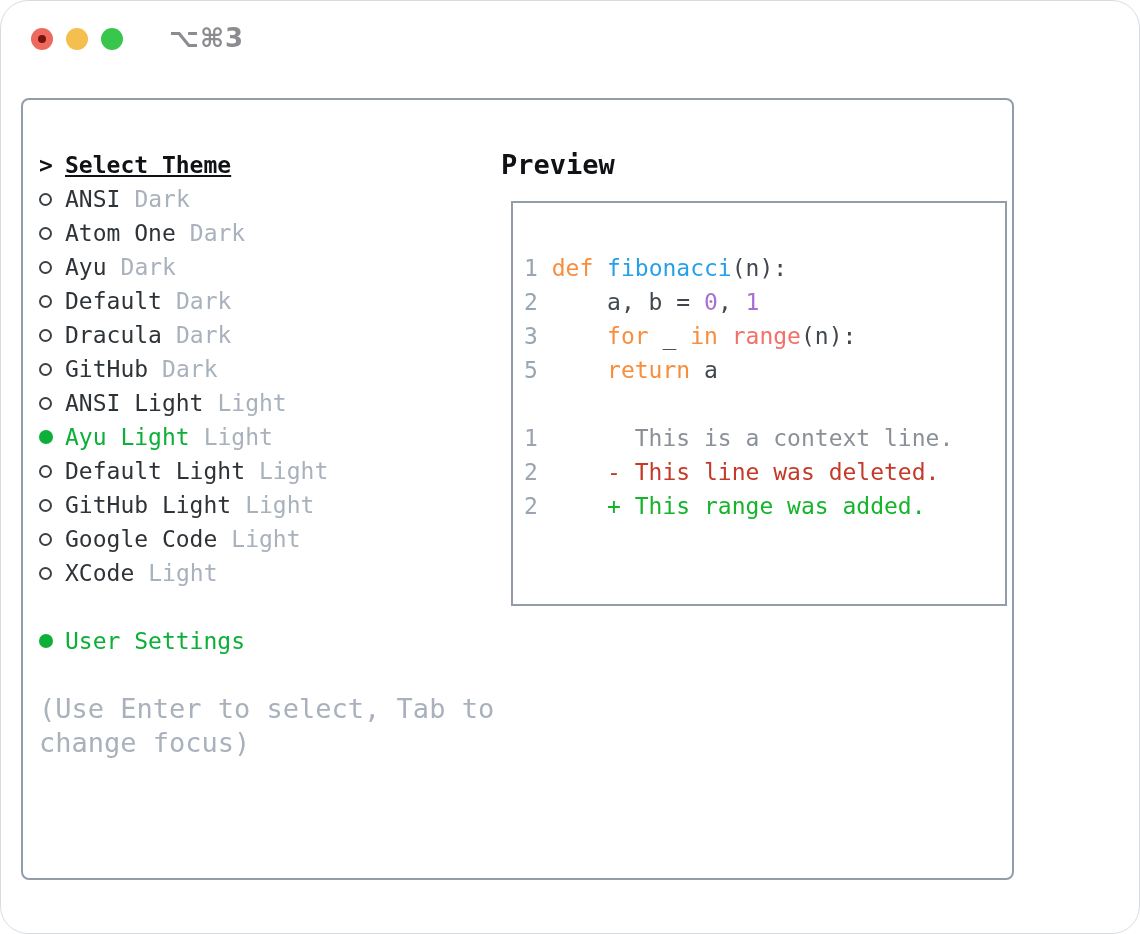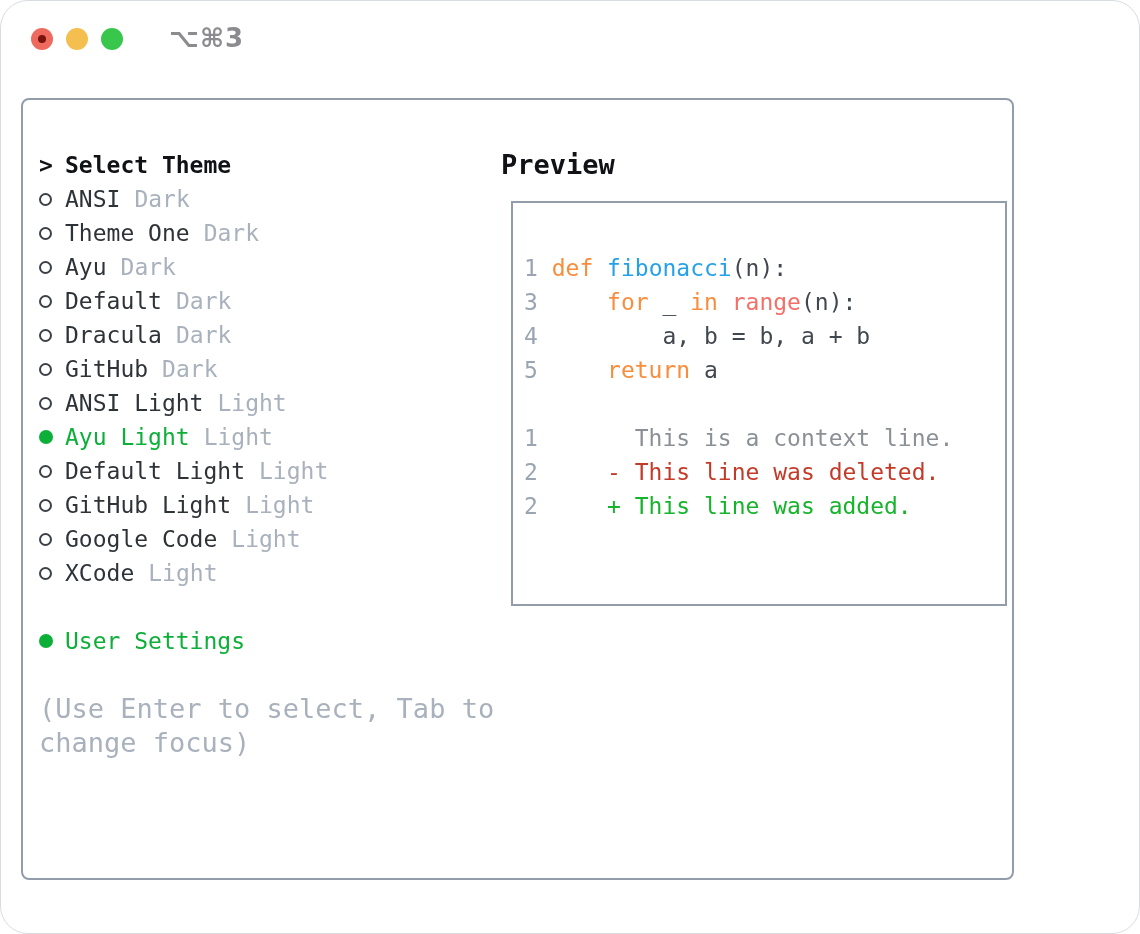--- a/index.html
+++ b/index.html
@@ -34,21 +34,21 @@
   .panel {
     position: absolute; left: 20px; top: 97px; width: 993px; height: 782px;
     border: 2px solid var(--border); border-radius: 8px; background: #fff;
   }
 
   
   .left-col { position: absolute; left: 16px; top: 48px; width: 450px; }
   .row { display: flex; align-items: center; height: 34px; font-size: 23px; white-space: pre; }
   .marker { width: 26px; flex: none; display: flex; align-items: center; }
   .cursor { font-weight: bold; color: var(--header_black); }
-  .header-label { font-weight: bold; color: var(--header_black); }
+  .header-label { font-weight: bold; color: var(--header_black); text-decoration: underline; }
   .apply-label { color: var(--header_black); }
   .radio { width: 13px; height: 13px; border-radius: 50%; border: 2px solid #3c4147; }
   .radio.filled { border: none; width: 14px; height: 14px; background: var(--selected_green); }
   .opt-name { color: var(--text_dark); }
   .row.selected .opt-name { color: var(--selected_green); }
   .opt-variant { color: var(--text_muted); margin-left: 14px; }
   .spacer { height: 34px; }
   .hint { color: var(--text_muted); font-size: 27px; }
   .hint div { height: 34px; line-height: 34px; white-space: pre; }
 
@@ -90,21 +90,21 @@
   <div class="panel">
 
     <div class="left-col">
       <div class="row">
         <span class="marker cursor">&gt;</span>
         <span class="header-label">Select Theme</span>
       </div>
 
       <div id="theme-list">
           <div class="row option"><span class="marker"><span class="radio"></span></span><span class="opt-name">ANSI</span><span class="opt-variant">Dark</span></div>
-          <div class="row option"><span class="marker"><span class="radio"></span></span><span class="opt-name">Theme One</span><span class="opt-variant">Dark</span></div>
+          <div class="row option"><span class="marker"><span class="radio"></span></span><span class="opt-name">Atom One</span><span class="opt-variant">Dark</span></div>
           <div class="row option"><span class="marker"><span class="radio"></span></span><span class="opt-name">Ayu</span><span class="opt-variant">Dark</span></div>
           <div class="row option"><span class="marker"><span class="radio"></span></span><span class="opt-name">Default</span><span class="opt-variant">Dark</span></div>
           <div class="row option"><span class="marker"><span class="radio"></span></span><span class="opt-name">Dracula</span><span class="opt-variant">Dark</span></div>
           <div class="row option"><span class="marker"><span class="radio"></span></span><span class="opt-name">GitHub</span><span class="opt-variant">Dark</span></div>
           <div class="row option"><span class="marker"><span class="radio"></span></span><span class="opt-name">ANSI Light</span><span class="opt-variant">Light</span></div>
           <div class="row option selected"><span class="marker"><span class="radio filled"></span></span><span class="opt-name">Ayu Light</span><span class="opt-variant">Light</span></div>
           <div class="row option"><span class="marker"><span class="radio"></span></span><span class="opt-name">Default Light</span><span class="opt-variant">Light</span></div>
           <div class="row option"><span class="marker"><span class="radio"></span></span><span class="opt-name">GitHub Light</span><span class="opt-variant">Light</span></div>
           <div class="row option"><span class="marker"><span class="radio"></span></span><span class="opt-name">Google Code</span><span class="opt-variant">Light</span></div>
           <div class="row option"><span class="marker"><span class="radio"></span></span><span class="opt-name">XCode</span><span class="opt-variant">Light</span></div>
@@ -121,23 +121,23 @@
 
       <div class="hint">
         <div>(Use Enter to select, Tab to</div>
         <div>change focus)</div>
       </div>
     </div>
 
     <div class="preview-label">Preview</div>
     <div class="preview-box" id="preview-box">
         <div class="code-line"><span class="ln">1</span><span class="seg-keyword">def</span><span class="seg-default"> </span><span class="seg-function">fibonacci</span><span class="seg-default">(n):</span></div>
+        <div class="code-line"><span class="ln">2</span><span class="seg-default">    a, b = </span><span class="seg-number">0</span><span class="seg-default">, </span><span class="seg-number">1</span></div>
         <div class="code-line"><span class="ln">3</span><span class="seg-default">    </span><span class="seg-keyword">for</span><span class="seg-default"> _ </span><span class="seg-keyword">in</span><span class="seg-default"> </span><span class="seg-builtin">range</span><span class="seg-default">(n):</span></div>
-        <div class="code-line"><span class="ln">4</span><span class="seg-default">        a, b = b, a + b</span></div>
         <div class="code-line"><span class="ln">5</span><span class="seg-default">    </span><span class="seg-keyword">return</span><span class="seg-default"> a</span></div>
         <div class="code-line"></div>
         <div class="code-line"><span class="ln">1</span><span class="seg-context">      This is a context line.</span></div>
         <div class="code-line"><span class="ln">2</span><span class="seg-default">    </span><span class="seg-deleted">- This line was deleted.</span></div>
-        <div class="code-line"><span class="ln">2</span><span class="seg-default">    </span><span class="seg-added">+ This line was added.</span></div>
+        <div class="code-line"><span class="ln">2</span><span class="seg-default">    </span><span class="seg-added">+ This range was added.</span></div>
       </div>
 
   </div>
 </div>
 
 </body></html>

